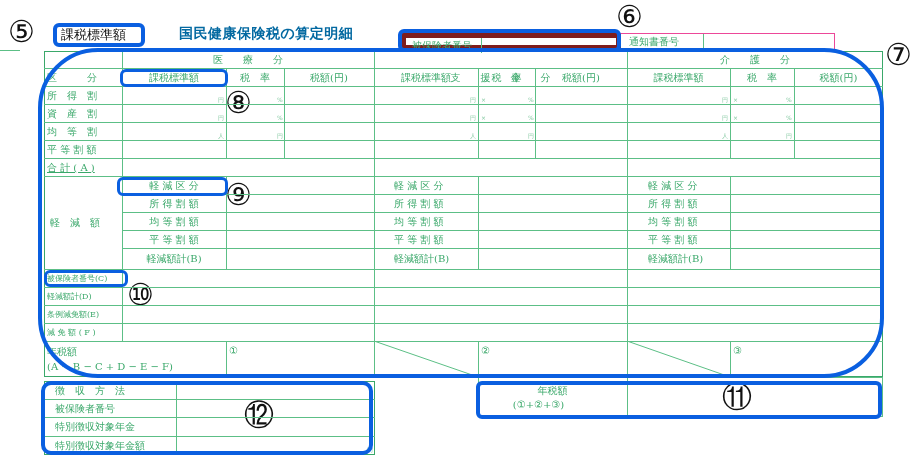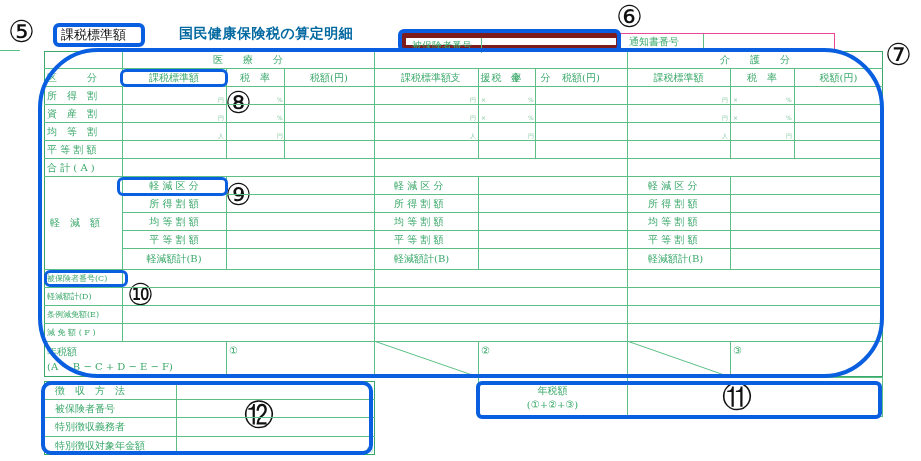--- a/index.html
+++ b/index.html
@@ -100,21 +100,21 @@
 <div class="txt cen" style="left:478px;top:73px;width:57px;">税　率</div>
 <div class="txt cen" style="left:535px;top:73px;width:92px;">税額(円)</div>
 <div class="txt cen" style="left:627px;top:73px;width:103px;">課税標準額</div>
 <div class="txt cen" style="left:730px;top:73px;width:64px;">税　率</div>
 <div class="txt cen" style="left:794px;top:73px;width:89px;">税額(円)</div>
 
 <div class="txt" style="left:47px;top:91px;">所　得　割</div>
 <div class="txt" style="left:47px;top:109px;">資　産　割</div>
 <div class="txt" style="left:47px;top:127px;">均　等　割</div>
 <div class="txt" style="left:47px;top:145px;">平 等 割 額</div>
-<div class="txt" style="left:47px;top:163px;">合 計 ( A )</div>
+<div class="txt" style="left:47px;top:163px;text-decoration:underline;">合 計 ( A )</div>
 
 <div class="txt sm" style="left:218px;top:97px;">円</div>
 <div class="txt sm" style="left:277px;top:97px;">%</div>
 <div class="txt sm" style="left:218px;top:115px;">円</div>
 <div class="txt sm" style="left:277px;top:115px;">%</div>
 <div class="txt sm" style="left:218px;top:133px;">人</div>
 <div class="txt sm" style="left:277px;top:133px;">円</div>
 
 <div class="txt sm" style="left:470px;top:97px;">円</div>
 <div class="txt sm" style="left:481px;top:97px;">×</div>
@@ -160,31 +160,31 @@
 
 <div class="txt" style="left:47px;top:347px;">年税額</div>
 <div class="txt" style="left:47px;top:362px;">(A − B − C + D − E − F)</div>
 <div class="txt" style="left:229px;top:346px;">①</div>
 <div class="txt" style="left:481px;top:346px;">②</div>
 <div class="txt" style="left:733px;top:346px;">③</div>
 
 <div class="abs" style="left:478px;top:377px;width:405px;height:40px;border:1px solid #5cbf86;"></div>
 <div class="ln vl" style="left:627px;top:377px;height:40px;"></div>
 <div class="txt cen" style="left:478px;top:386px;width:149px;">年税額</div>
-<div class="txt cen" style="left:478px;top:400px;width:149px;">(①+②+③)</div>
+<div class="txt cen" style="left:464px;top:400px;width:149px;">(①+②+③)</div>
 <div class="txt" style="left:640px;top:392px;"></div>
 
 <div class="abs" style="left:44px;top:381px;width:331px;height:74px;border:1.5px solid #3aa86a;"></div>
 <div class="ln hl" style="left:44px;top:399px;width:331px;"></div>
 <div class="ln hl" style="left:44px;top:417px;width:331px;"></div>
 <div class="ln hl" style="left:44px;top:436px;width:331px;"></div>
 <div class="ln vl" style="left:176px;top:381px;height:74px;"></div>
 <div class="txt" style="left:55px;top:386px;">徴　収　方　法</div>
 <div class="txt" style="left:55px;top:404px;">被保険者番号</div>
-<div class="txt" style="left:55px;top:422px;">特別徴収義務者</div>
+<div class="txt" style="left:55px;top:422px;">特別徴収対象年金</div>
 <div class="txt" style="left:55px;top:441px;">特別徴収対象年金額</div>
 <div class="txt sm" style="left:367px;top:447px;">円</div>
 
 <div class="blue" style="left:53px;top:23px;width:92px;height:24px;"></div>
 <div class="blue" style="left:398px;top:29px;width:223px;height:23px;"></div>
 <div class="blue" style="left:120px;top:69px;width:108px;height:18px;border-width:3px;"></div>
 <div class="blue" style="left:117px;top:177px;width:111px;height:19px;border-width:3px;"></div>
 <div class="blue" style="left:44px;top:270px;width:84px;height:17px;border-width:3px;"></div>
 <div class="blue" style="left:38px;top:48px;width:846px;height:330px;border-radius:60px;"></div>
 <div class="blue" style="left:476px;top:381px;width:406px;height:38px;"></div>

